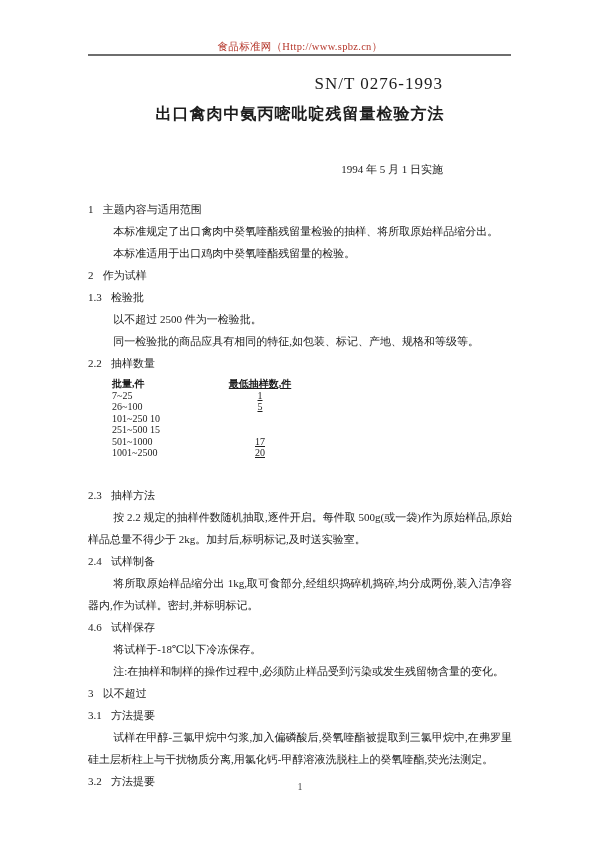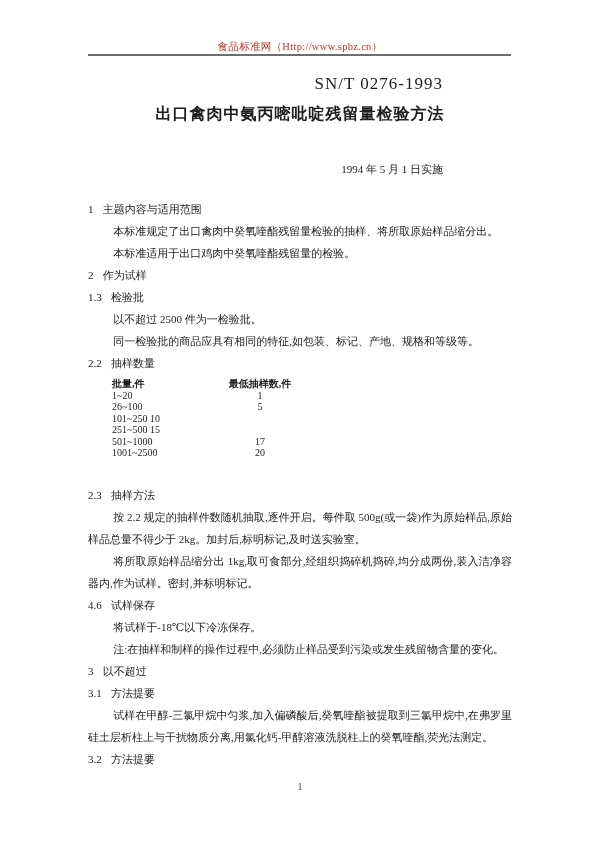--- a/index.html
+++ b/index.html
@@ -53,21 +53,21 @@
   .hd-num { display: inline-block; margin-right: 0.85em; }
   .para { text-indent: 2.3em; text-align: justify; }
 
   .sample-table {
     margin: 4px 0 25px 24px;
     font-size: 10px; line-height: 11.5px;
   }
   .t-row { display: flex; }
   .t-head { font-weight: bold; }
   .t-c1 { width: 116px; text-align: left; }
-  .t-c2 { width: 64px; text-align: center; }
+  .t-c2 { width: 64px; text-align: center; text-decoration: underline; }
 
   .page-number {
     position: absolute; top: 781px; left: 0; width: 600px;
     text-align: center; font-size: 10px; color: var(--page-num-gray);
   }
 </style>
 </head>
 <body>
 
 <div class="page">
@@ -104,21 +104,21 @@
     <div class="hd">
       <span class="hd-num">2.2</span><span class="hd-title">抽样数量</span>
     </div>
 
     <div class="sample-table">
       <div class="t-row t-head">
         <span class="t-c1">批量,件</span>
         <span class="t-c2">最低抽样数,件</span>
       </div>
       <div class="t-row">
-        <span class="t-c1">1~20</span>
+        <span class="t-c1">7~25</span>
         <span class="t-c2">1</span>
       </div>
       <div class="t-row">
         <span class="t-c1">26~100</span>
         <span class="t-c2">5</span>
       </div>
       <div class="t-row">
         <span class="t-c1">101~250 10</span>
         <span class="t-c2"></span>
       </div>
@@ -134,20 +134,23 @@
         <span class="t-c1">1001~2500</span>
         <span class="t-c2">20</span>
       </div>
     </div>
 
     <div class="hd">
       <span class="hd-num">2.3</span><span class="hd-title">抽样方法</span>
     </div>
     <p class="para">按 2.2 规定的抽样件数随机抽取,逐件开启。每件取 500g(或一袋)作为原始样品,原始样品总量不得少于 2kg。加封后,标明标记,及时送实验室。</p>
 
+    <div class="hd">
+      <span class="hd-num">2.4</span><span class="hd-title">试样制备</span>
+    </div>
     <p class="para">将所取原始样品缩分出 1kg,取可食部分,经组织捣碎机捣碎,均分成两份,装入洁净容器内,作为试样。密封,并标明标记。</p>
 
     <div class="hd">
       <span class="hd-num">4.6</span><span class="hd-title">试样保存</span>
     </div>
     <p class="para">将试样于-18℃以下冷冻保存。</p>
     <p class="para">注:在抽样和制样的操作过程中,必须防止样品受到污染或发生残留物含量的变化。</p>
 
     <div class="hd">
       <span class="hd-num">3</span><span class="hd-title">以不超过</span>

